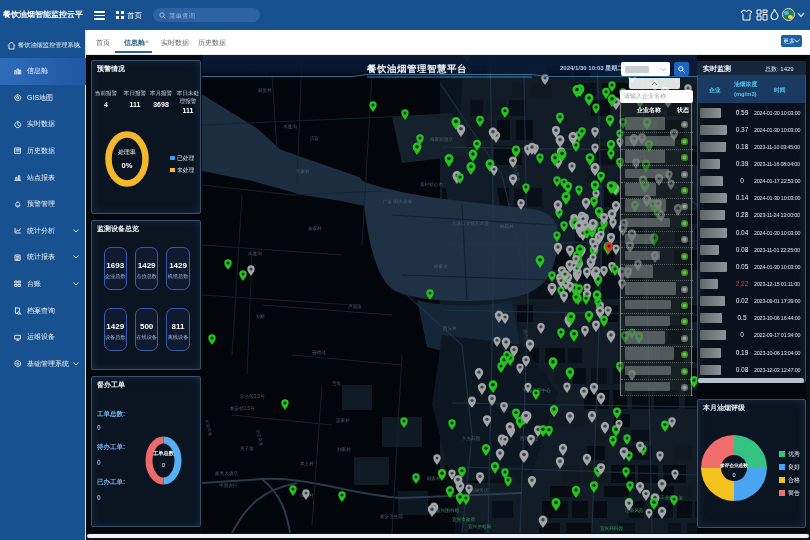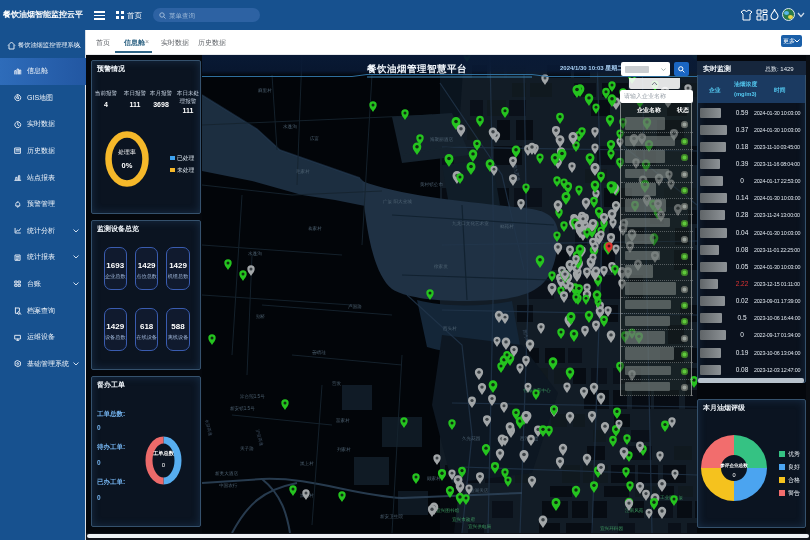--- a/index.html
+++ b/index.html
@@ -879,25 +879,25 @@
   </div>
 <div class="abs" style="left:166.3px;top:247px;width:23.5px;height:43px;border:1px solid #3a5cb0;border-radius:7px;background:#101a2e">
 <div style="position:absolute;top:13px;width:100%;text-align:center;font-size:8px;font-weight:bold;color:#fff">1429</div>
 <div style="position:absolute;top:25px;width:100%;text-align:center;font-size:5.2px;color:#9fb6d8">机组总数</div>
   </div>
 <div class="abs" style="left:103.5px;top:308px;width:23.5px;height:43px;border:1px solid #3a5cb0;border-radius:7px;background:#101a2e">
 <div style="position:absolute;top:13px;width:100%;text-align:center;font-size:8px;font-weight:bold;color:#fff">1429</div>
 <div style="position:absolute;top:25px;width:100%;text-align:center;font-size:5.2px;color:#9fb6d8">设备总数</div>
   </div>
 <div class="abs" style="left:134.9px;top:308px;width:23.5px;height:43px;border:1px solid #3a5cb0;border-radius:7px;background:#101a2e">
-<div style="position:absolute;top:13px;width:100%;text-align:center;font-size:8px;font-weight:bold;color:#fff">618</div>
+<div style="position:absolute;top:13px;width:100%;text-align:center;font-size:8px;font-weight:bold;color:#fff">500</div>
 <div style="position:absolute;top:25px;width:100%;text-align:center;font-size:5.2px;color:#9fb6d8">在线设备</div>
   </div>
 <div class="abs" style="left:166.3px;top:308px;width:23.5px;height:43px;border:1px solid #3a5cb0;border-radius:7px;background:#101a2e">
-<div style="position:absolute;top:13px;width:100%;text-align:center;font-size:8px;font-weight:bold;color:#fff">588</div>
+<div style="position:absolute;top:13px;width:100%;text-align:center;font-size:8px;font-weight:bold;color:#fff">811</div>
 <div style="position:absolute;top:25px;width:100%;text-align:center;font-size:5.2px;color:#9fb6d8">离线设备</div>
   </div>
 
 <div class="panel" style="left:90.5px;top:376px;width:110.5px;height:151px"></div>
 <div class="abs" style="left:97px;top:380px;font-size:7px;font-weight:bold;color:#f0f5fa">督办工单</div>
 <div class="abs" style="left:97px;top:410px;font-size:6.5px;font-weight:bold;color:#76b6f2">工单总数:</div>
 <div class="abs" style="left:97px;top:424px;font-size:6.5px;font-weight:bold;color:#76b6f2">0</div>
 <div class="abs" style="left:97px;top:443px;font-size:6.5px;font-weight:bold;color:#76b6f2">待办工单:</div>
 <div class="abs" style="left:97px;top:459px;font-size:6.5px;font-weight:bold;color:#76b6f2">0</div>
 <div class="abs" style="left:97px;top:478px;font-size:6.5px;font-weight:bold;color:#76b6f2">已办工单:</div>

